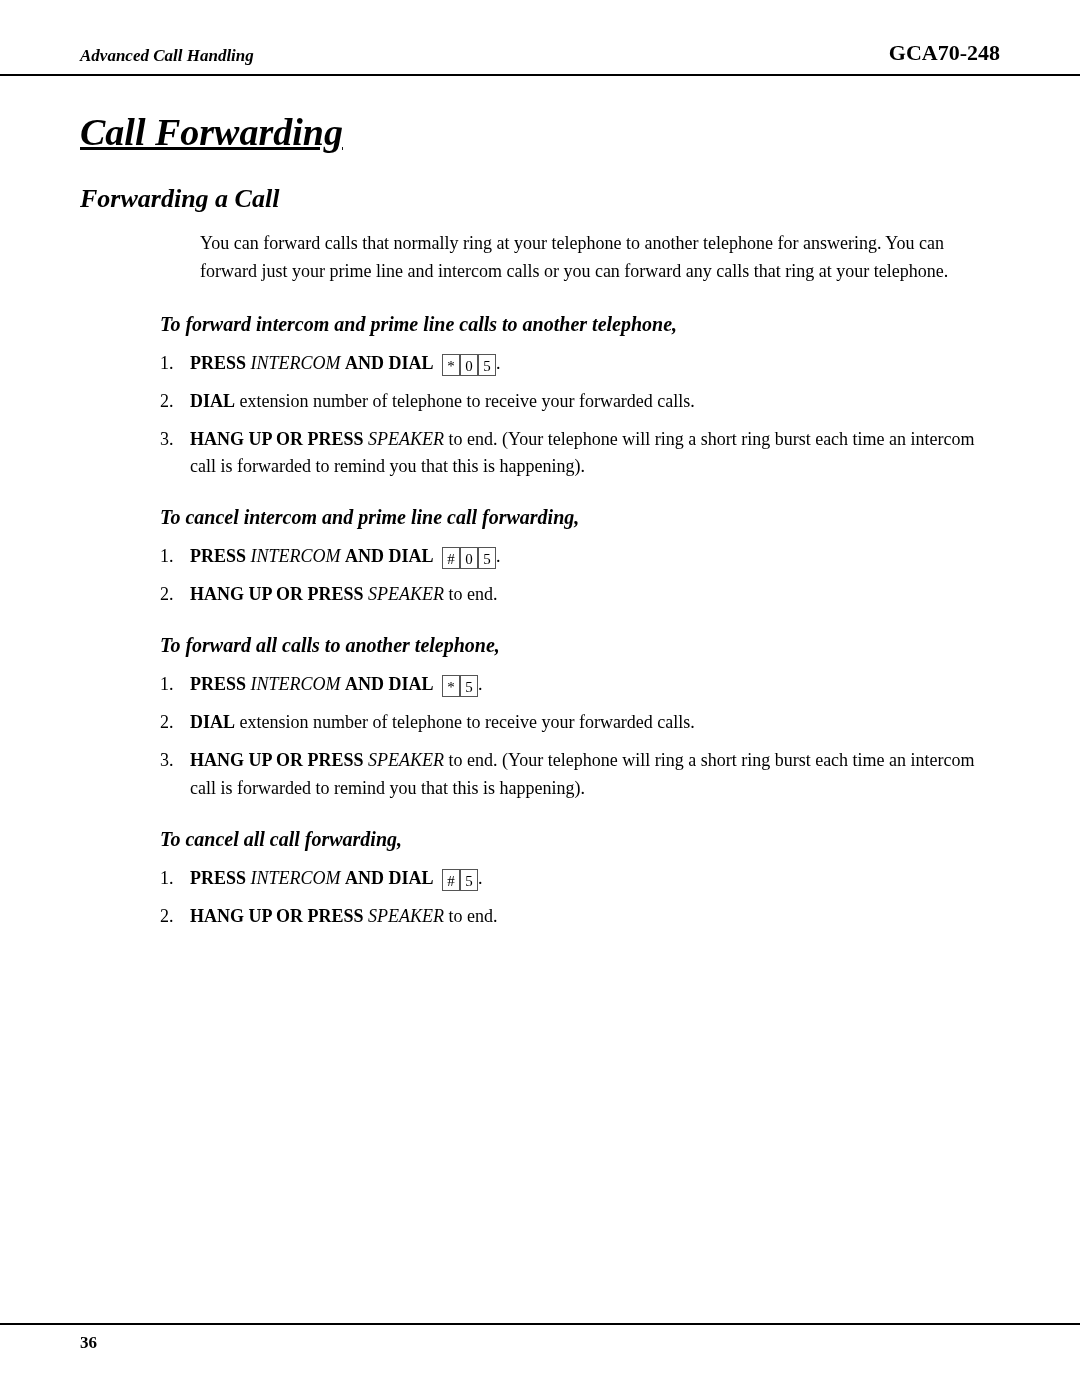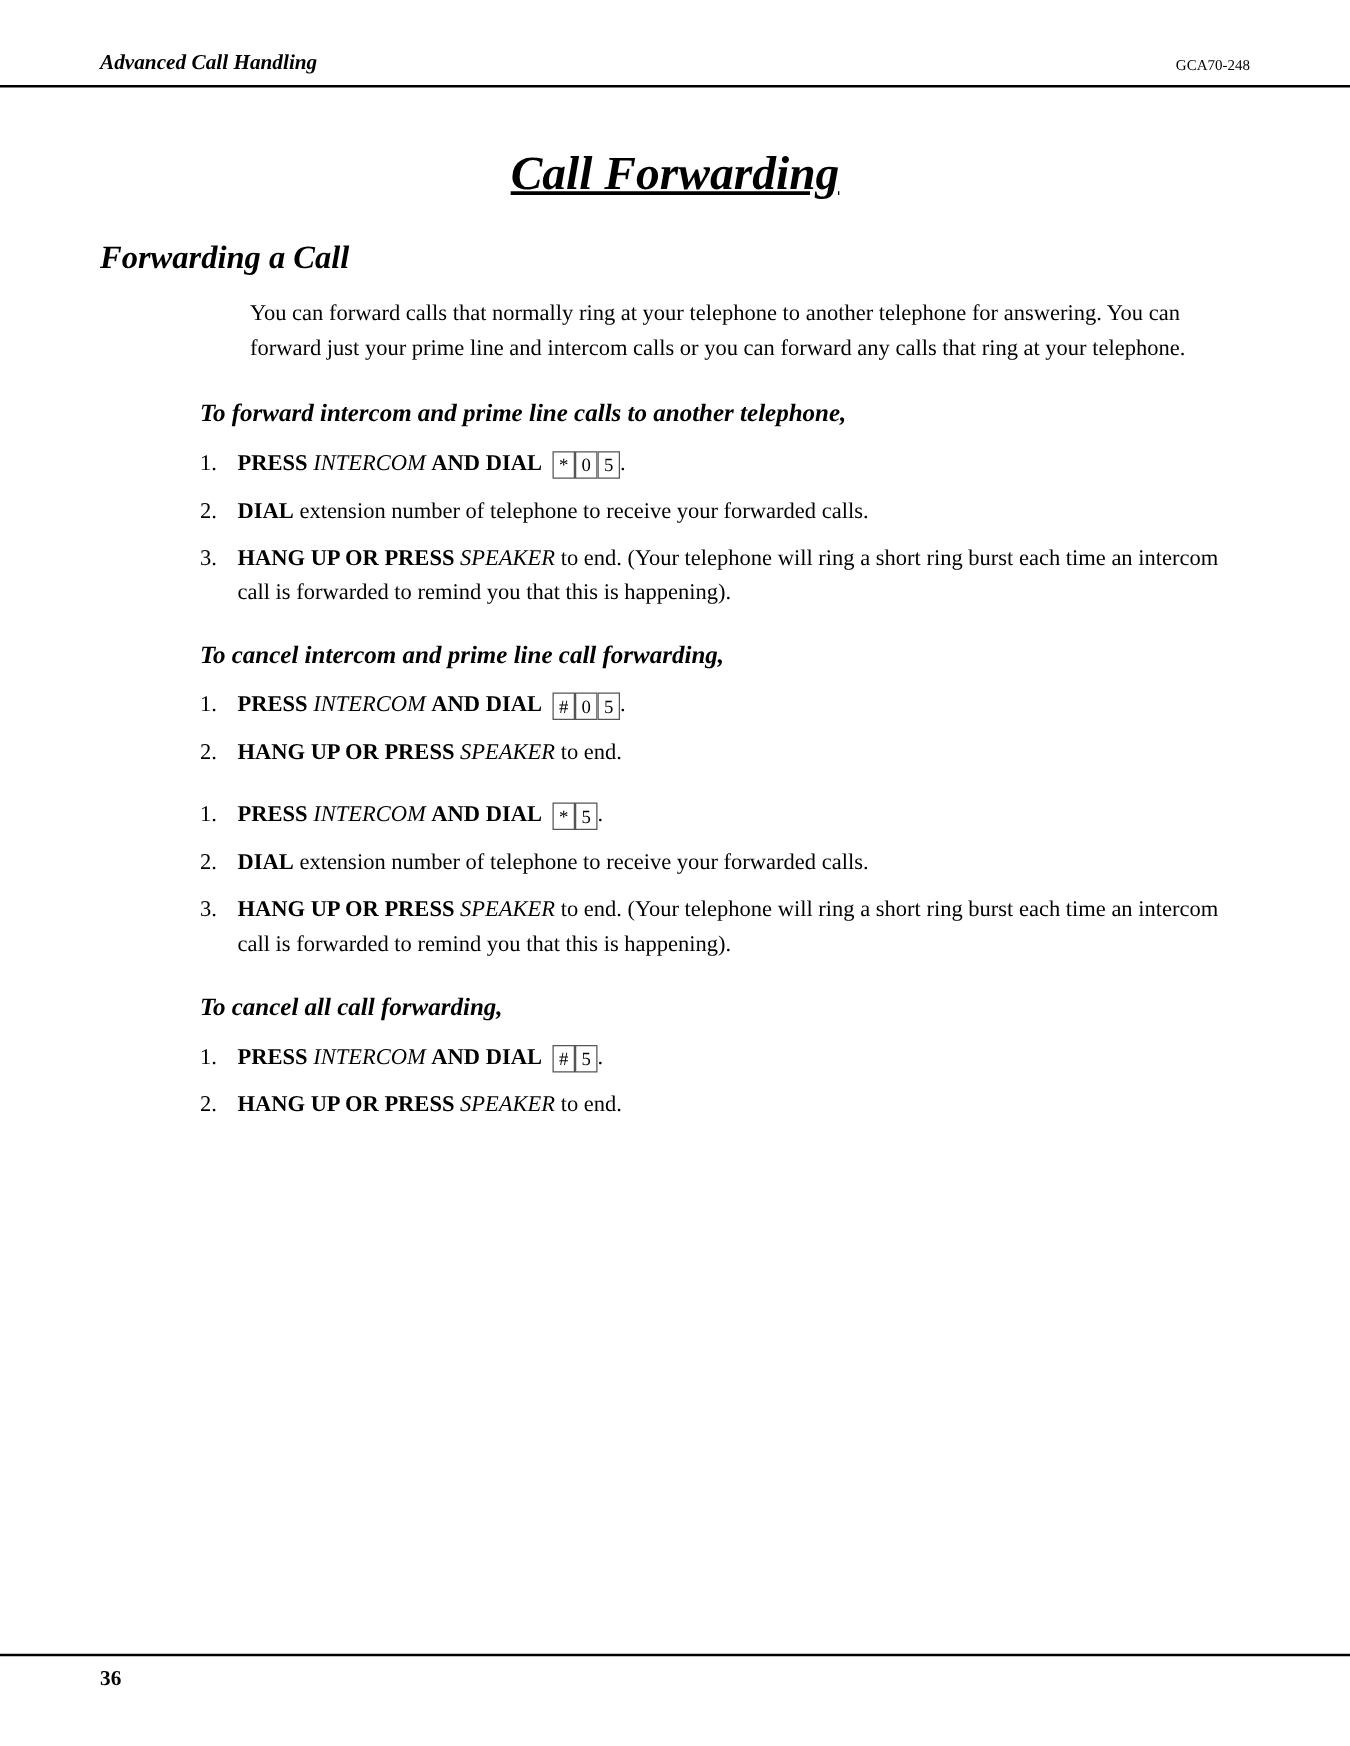--- a/index.html
+++ b/index.html
@@ -36,39 +36,38 @@
       margin-bottom: 0;
     }
 
     .header-left {
       font-style: italic;
       font-weight: bold;
       font-size: 17px;
     }
 
     .header-right {
-      font-weight: normal;
-      font-size: 12px;
+      font-weight: bold;
+      font-size: 22px;
     }
 
     
     .main-content {
       padding: 30px 80px 40px 80px;
       flex: 1;
     }
 
     
     .chapter-title {
       font-size: 38px;
       font-weight: bold;
       font-style: italic;
       text-decoration: underline;
       margin-bottom: 30px;
-      margin-top: 17px;
-      text-align: center;
+      margin-top: 4px;
     }
 
     
     .section-heading {
       font-size: 26px;
       font-weight: bold;
       font-style: italic;
       margin-bottom: 16px;
     }
 
@@ -235,20 +234,23 @@
         <li>
           <span class="step-number">2.</span>
           <span class="step-content">
             <span class="bold-word">HANG UP OR PRESS</span> <span class="italic-word">SPEAKER</span> to end.
           </span>
         </li>
       </ol>
     </div>
 
     <div class="section-block">
+      <div class="subsection-heading">
+        <span>To forward all calls to another telephone,</span>
+      </div>
       <ol class="steps-list">
         <li>
           <span class="step-number">1.</span>
           <span class="step-content">
             <span class="bold-word">PRESS</span> <span class="italic-word">INTERCOM</span> <span class="bold-word">AND DIAL</span>
             <span class="key-sequence">
               <span class="key-char">*</span>
                 <span class="key-char">5</span>
             </span>.
           </span>

